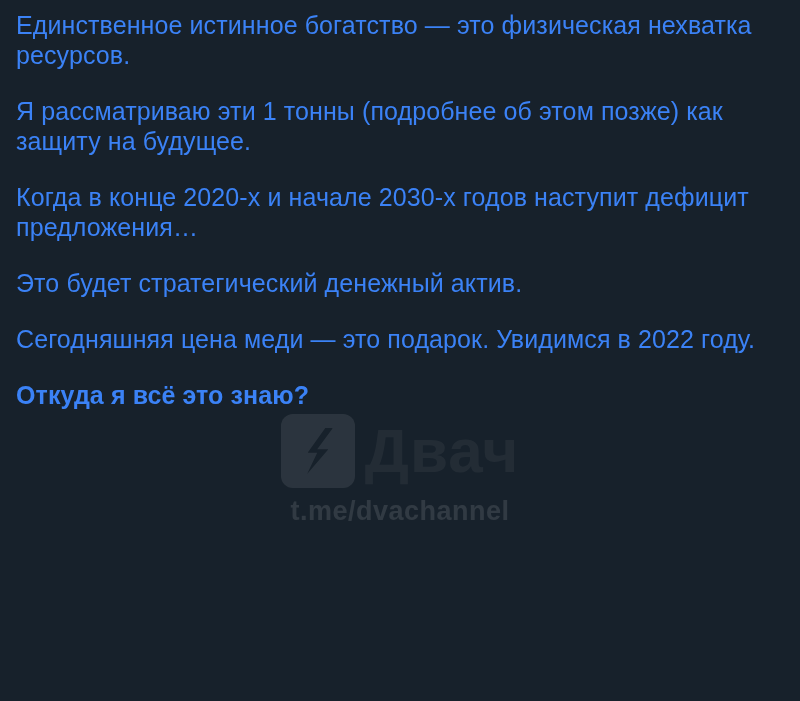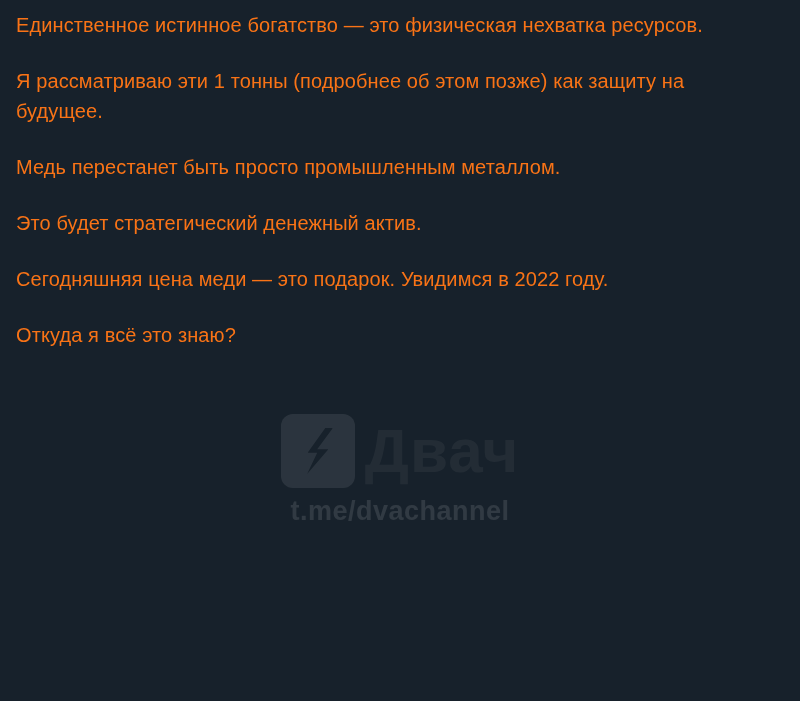--- a/index.html
+++ b/index.html
@@ -68,44 +68,44 @@
     color: #ffffff;
     opacity: 0.11;
     letter-spacing: 0.5px;
   }
   #content {
     position: relative;
     z-index: 1;
     padding: 10px 24px 0 16px;
   }
   .para {
-    color: #f97316;
-    font-size: 20px;
+    color: #3b82f6;
+    font-size: 25px;
     line-height: 30px;
     margin: 0 0 26px 0;
     max-width: 764px;
     letter-spacing: 0.1px;
   }
-  .para.last { margin-bottom: 2px; }
+  .para.last { margin-bottom: 2px; font-weight: bold; }
 </style>
 </head>
 <body>
 
 <div id="page">
 
   <div id="watermark">
     <div class="wm-row">
       <div class="wm-mark"></div>
       <div class="wm-text">Двач</div>
     </div>
     <div class="wm-sub">t.me/dvachannel</div>
   </div>
 
   <div id="content">
     <p class="para">Единственное истинное богатство — это физическая нехватка ресурсов.</p>
     <p class="para">Я рассматриваю эти 1 тонны (подробнее об этом позже) как защиту на будущее.</p>
-    <p class="para">Медь перестанет быть просто промышленным металлом.</p>
+    <p class="para">Когда в конце 2020-х и начале 2030-х годов наступит дефицит предложения…</p>
     <p class="para">Это будет стратегический денежный актив.</p>
     <p class="para">Сегодняшняя цена меди — это подарок. Увидимся в 2022 году.</p>
     <p class="para last">Откуда я всё это знаю?</p>
   </div>
 
 </div>
 
 </body></html>

